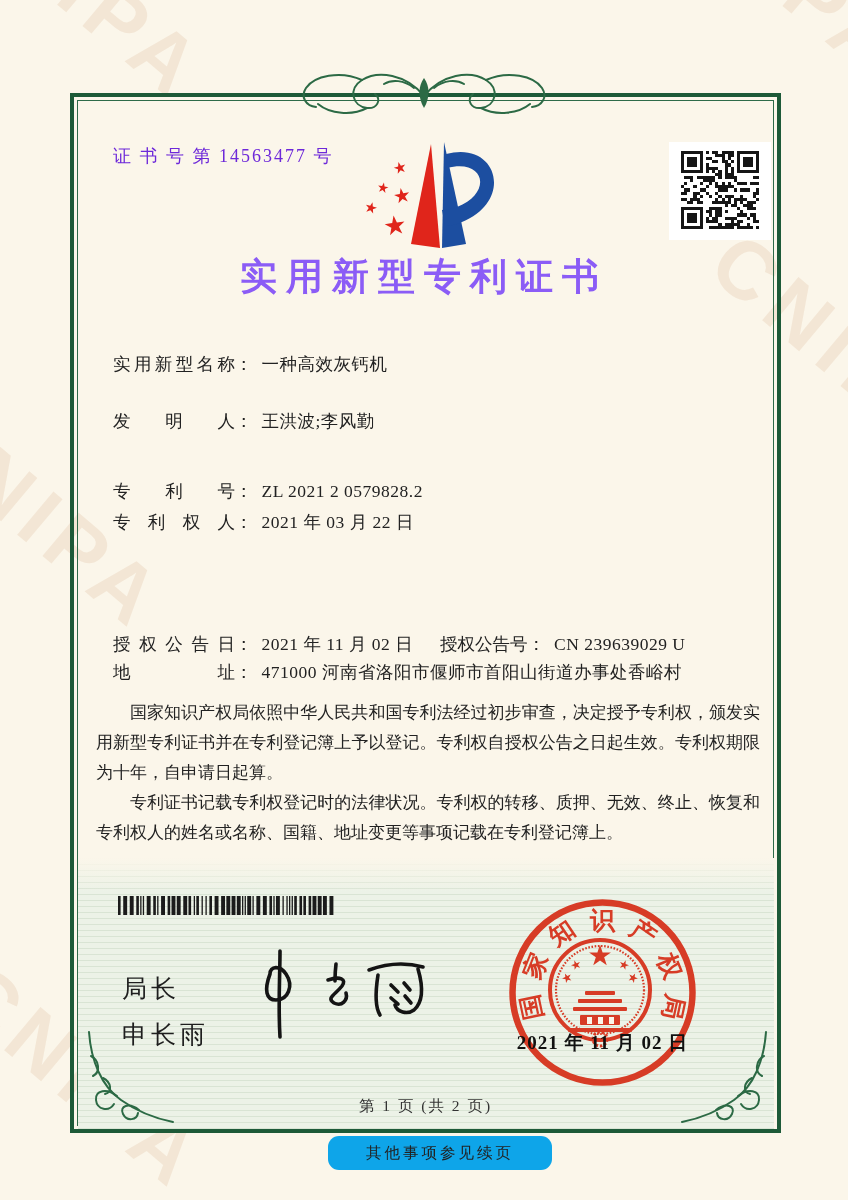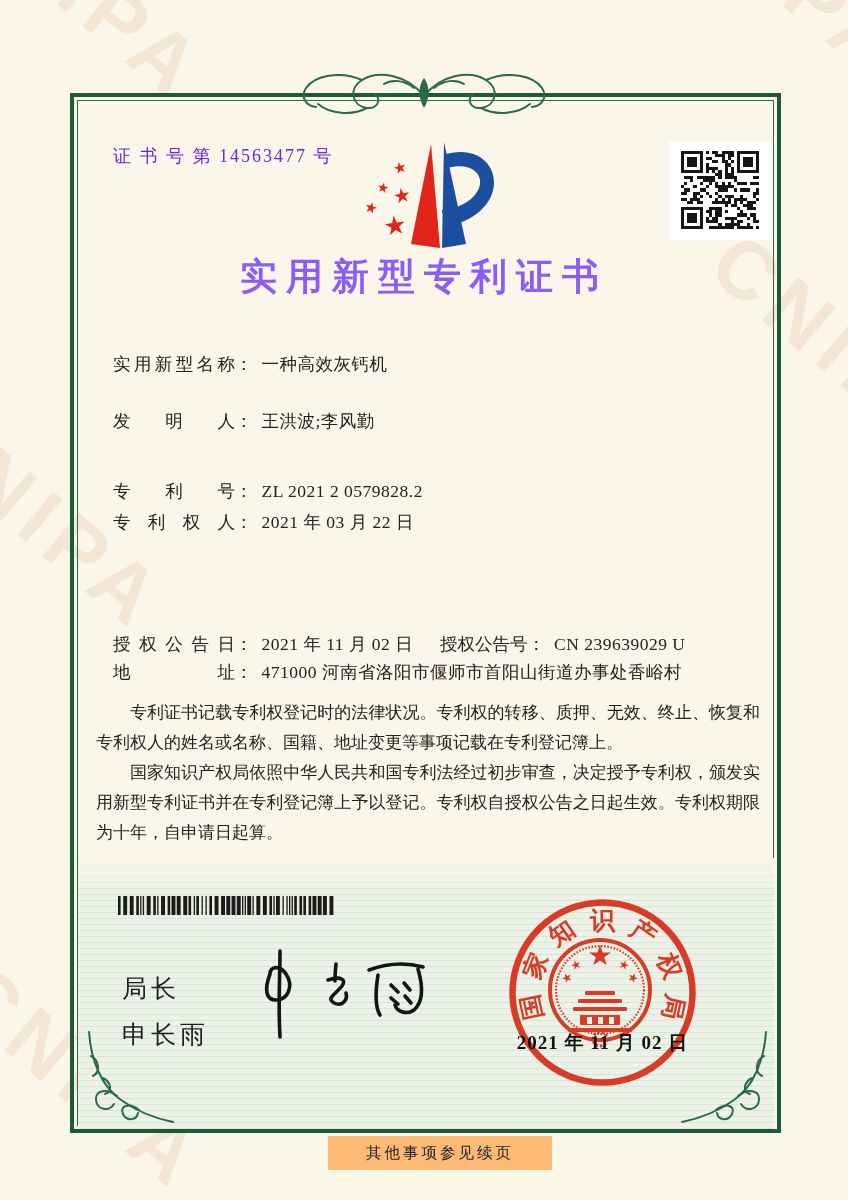--- a/index.html
+++ b/index.html
@@ -102,22 +102,22 @@
     text-align:center;font-size:19px;font-weight:600;
     letter-spacing:1px;color:#111;
   }
 
   .page-info{
     position:absolute;left:70px;top:1096px;width:711px;
     text-align:center;font-size:15.5px;letter-spacing:2px;color:#333;
   }
   .continuation{
     position:absolute;left:328px;top:1136px;width:224px;height:34px;
-    background:#fdba74;text-align:center;line-height:34px;
-    font-size:15.5px;letter-spacing:3px;color:#222;
+    background:#0ea5e9;text-align:center;line-height:34px;
+    font-size:15.5px;letter-spacing:3px;color:#222;border-radius:11px;
   }
 
   .ornament{position:absolute;pointer-events:none;}
   .orn-top{left:284px;top:66px;}
   .orn-bl{left:82px;top:1028px;}
   .orn-br{left:678px;top:1028px;}
 </style>
 </head>
 <body>
 
@@ -517,22 +517,22 @@
     <span class="flabel">地址</span><span class="fcolon">：</span><span class="fvalue">471000 河南省洛阳市偃师市首阳山街道办事处香峪村</span>
   </div>
   <div class="frow r7">
     <span class="flabel">授权公告日</span><span class="fcolon">：</span><span class="fvalue">2021 年 11 月 02 日</span>
     <span class="grant-right">
       <span>授权公告号</span><span class="fcolon">：</span><span class="fvalue">CN 239639029 U</span>
     </span>
   </div>
 
   <div class="body-text">
+    <p>国家知识产权局依照中华人民共和国专利法经过初步审查，决定授予专利权，颁发实用新型专利证书并在专利登记簿上予以登记。专利权自授权公告之日起生效。专利权期限为十年，自申请日起算。</p>
     <p>专利证书记载专利权登记时的法律状况。专利权的转移、质押、无效、终止、恢复和专利权人的姓名或名称、国籍、地址变更等事项记载在专利登记簿上。</p>
-    <p>国家知识产权局依照中华人民共和国专利法经过初步审查，决定授予专利权，颁发实用新型专利证书并在专利登记簿上予以登记。专利权自授权公告之日起生效。专利权期限为十年，自申请日起算。</p>
   </div>
 
   <svg id="barcode" class="barcode" width="218" height="19" preserveAspectRatio="none" viewBox="0 0 167 40">
       <rect x="0" y="0" width="2" height="40" fill="#1b1b1b"></rect>
       <rect x="4" y="0" width="3" height="40" fill="#1b1b1b"></rect>
       <rect x="9" y="0" width="3" height="40" fill="#1b1b1b"></rect>
       <rect x="14" y="0" width="2" height="40" fill="#1b1b1b"></rect>
       <rect x="17" y="0" width="1" height="40" fill="#1b1b1b"></rect>
       <rect x="19" y="0" width="1" height="40" fill="#1b1b1b"></rect>
       <rect x="22" y="0" width="3" height="40" fill="#1b1b1b"></rect>
@@ -626,15 +626,16 @@
         <div class="seal-char" style="left: 17.7428px; top: 57.5283px; transform: rotate(-68deg);">家</div>
         <div class="seal-char" style="left: 44.2381px; top: 24.8093px; transform: rotate(-34deg);">知</div>
         <div class="seal-char" style="left: 84.5px; top: 12.5px; transform: rotate(0deg);">识</div>
         <div class="seal-char" style="left: 124.762px; top: 24.8093px; transform: rotate(34deg);">产</div>
         <div class="seal-char" style="left: 151.257px; top: 57.5283px; transform: rotate(68deg);">权</div>
         <div class="seal-char" style="left: 154.927px; top: 99.4696px; transform: rotate(102deg);">局</div>
       </div>
   </div>
   <div class="seal-date">2021 年 11 月 02 日</div>
 
+  <div class="page-info">第 1 页 (共 2 页)</div>
   <div class="continuation">其他事项参见续页</div>
 
 </div>
 
 </body></html>

